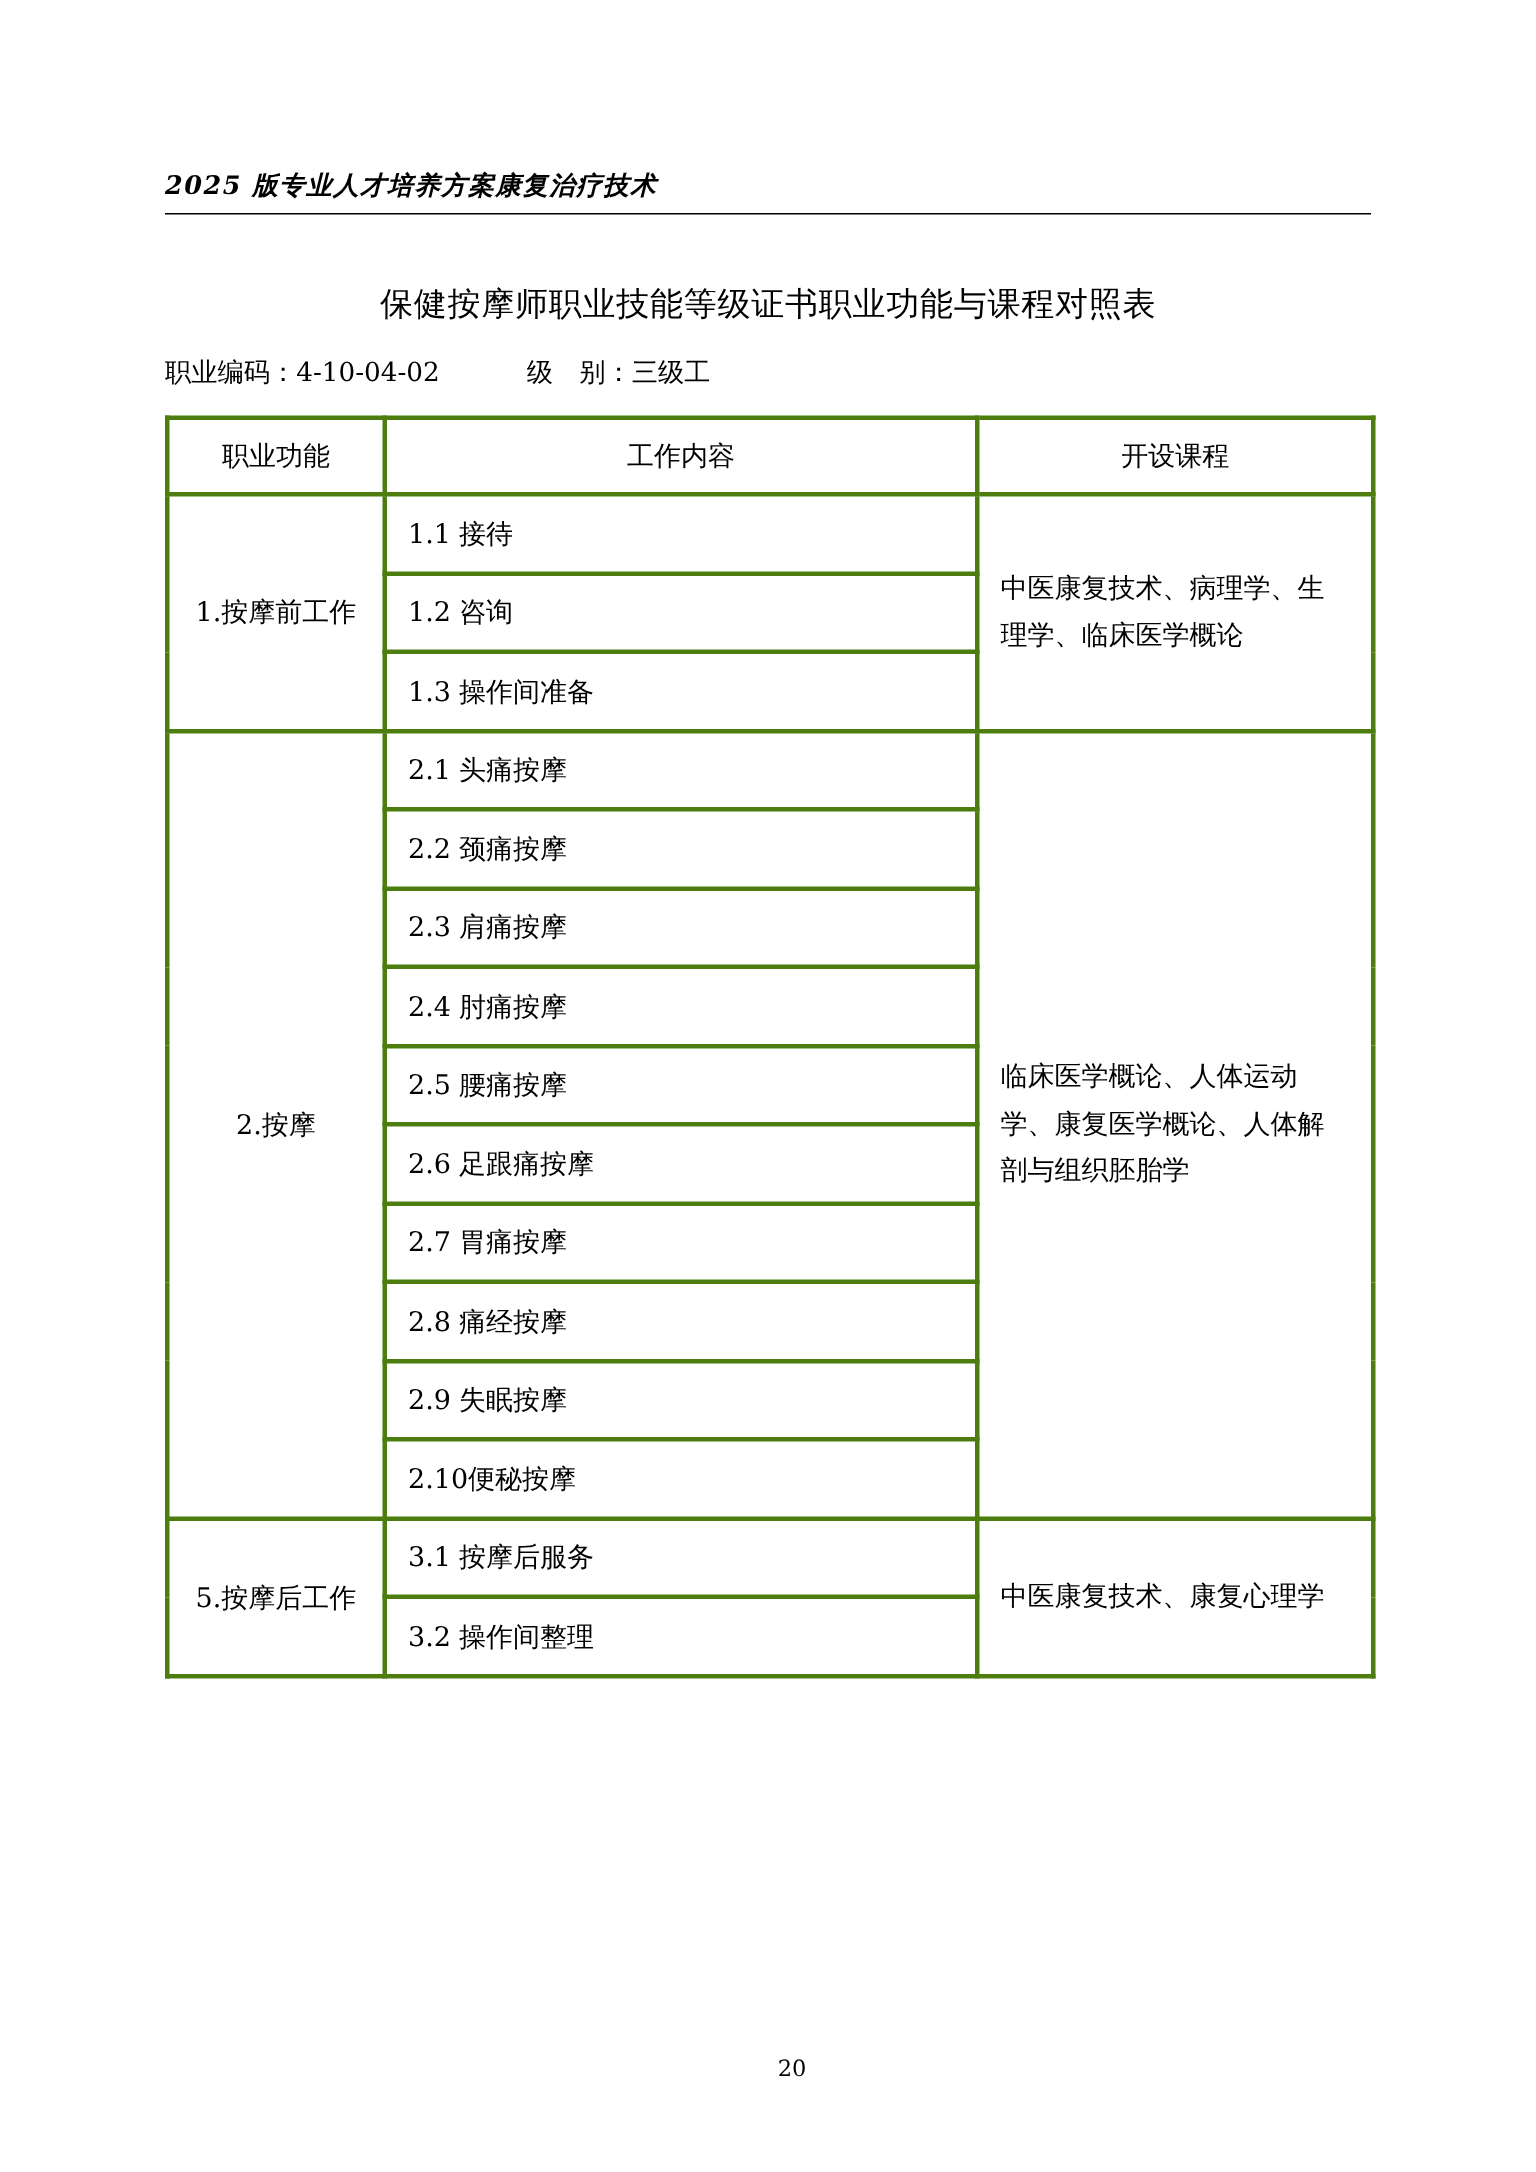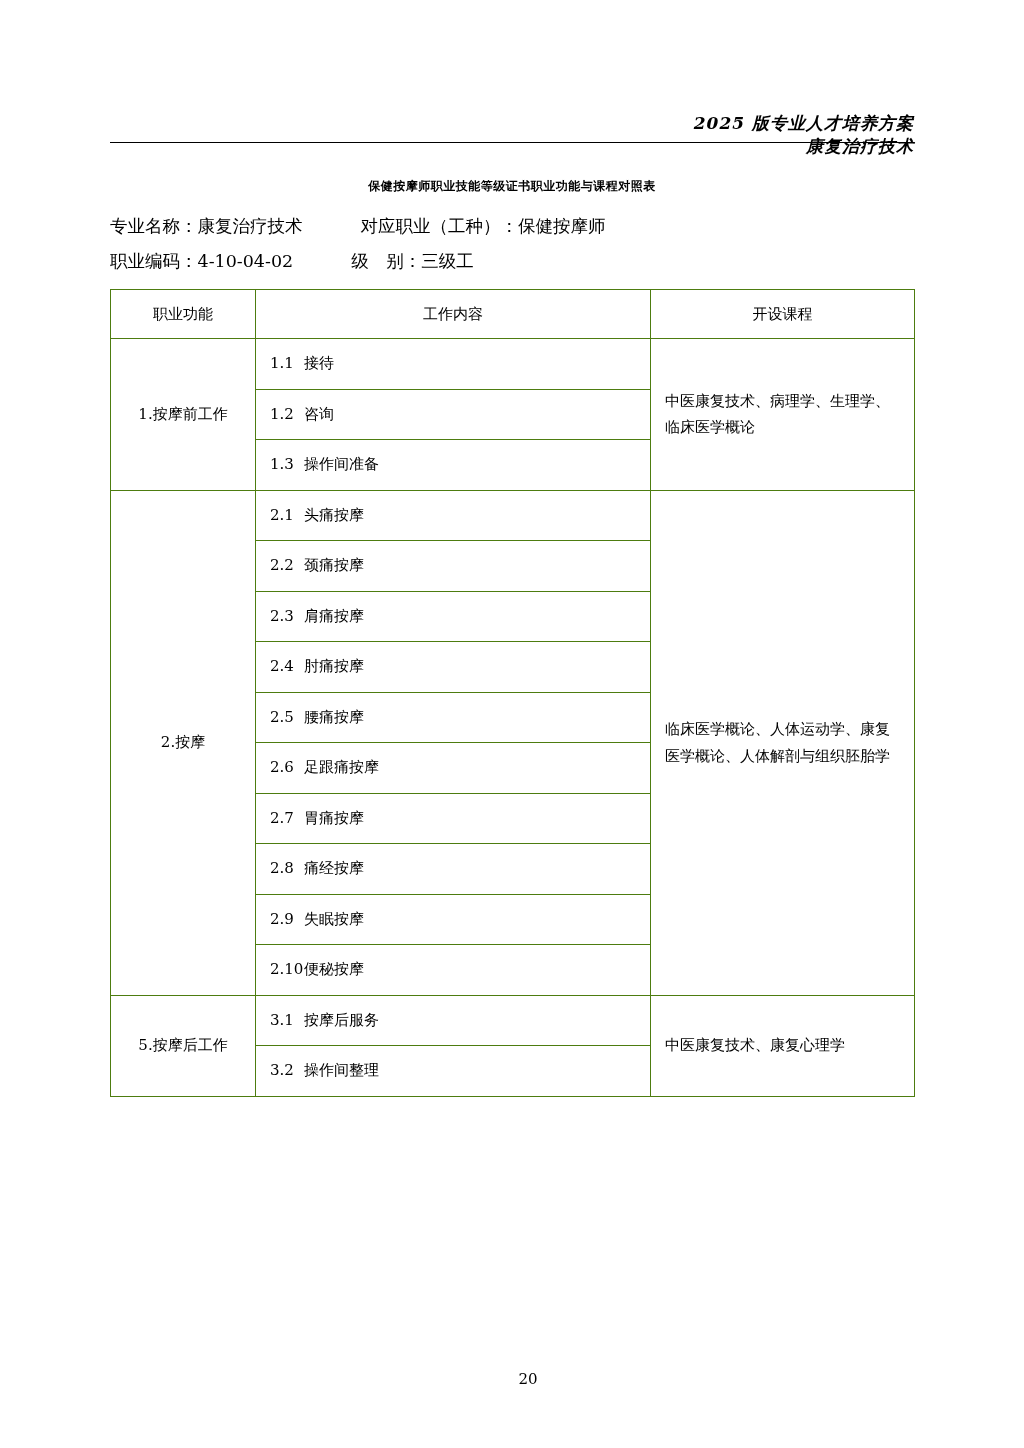--- a/index.html
+++ b/index.html
@@ -26,65 +26,64 @@
     top: 112px;
     left: 110px;
     right: 110px;
     display: flex;
     align-items: flex-end;
     font-size: 17px;
     font-weight: bold;
     font-style: italic;
     font-family: "DejaVu Serif", "Liberation Serif", serif;
     letter-spacing: 1px;
-    flex-direction: column;
   }
   .header-rule {
     position: absolute;
     top: 142px;
     left: 110px;
     right: 110px;
     border-bottom: 1.2px solid #000;
   }
   .content {
     position: absolute;
     top: 168px;
     left: 110px;
     width: 804px;
   }
   .section-title {
     font-size: 17.5px;
     line-height: 1.6;
     margin: 0 0 6px 8px;
   }
   .table-caption {
-    font-size: 12px;
-    font-weight: bold;
-    text-align: center;
-    margin: 10px 0 14px 0;
+    font-size: 22px;
+    font-weight: normal;
+    text-align: center;
+    margin: 20px 0 14px 0;
     letter-spacing: 0.5px;
   }
   .meta-line {
     font-size: 17.5px;
     line-height: 2.0;
     white-space: pre;
   }
   .meta-line .col2 {
     display: inline-block;
     margin-left: 58px;
   }
   table.main {
     border-collapse: collapse;
     width: 804px;
     margin-top: 10px;
     table-layout: fixed;
   }
   table.main td, table.main th {
-    border: 1px solid #4d7c0f;
-    font-size: 15px;
+    border: 3px solid #4d7c0f;
+    font-size: 18px;
     font-weight: normal;
     padding: 0 14px;
     vertical-align: middle;
     font-family: "DejaVu Serif", "Liberation Serif", serif;
   }
   table.main th {
     text-align: center;
     height: 48px;
   }
   .col-func { width: 145px; }
@@ -126,21 +125,20 @@
     <span>康复治疗技术</span>
   </div>
   <div class="header-rule"></div>
 
   <div class="content">
 
 
     <div class="table-caption">保健按摩师职业技能等级证书职业功能与课程对照表</div>
 
 
-    <div class="meta-line"><span>专业名称：</span><span>康复治疗技术</span><span class="col2">对应职业（工种）：</span><span>保健按摩师</span></div>
 
     <div class="meta-line"><span>职业编码：</span><span>4-10-04-02</span><span class="col2">级　别：</span><span>三级工</span></div>
 
     <table class="main">
       <colgroup>
         <col class="col-func">
         <col class="col-work">
         <col class="col-course">
       </colgroup>
       <thead>

